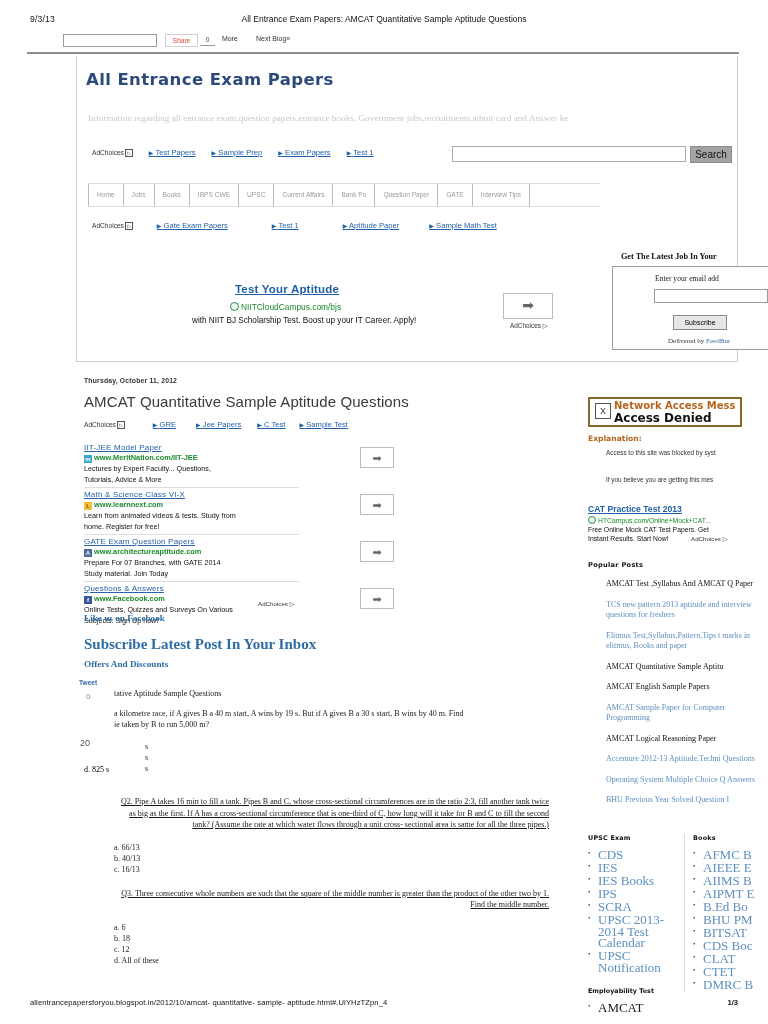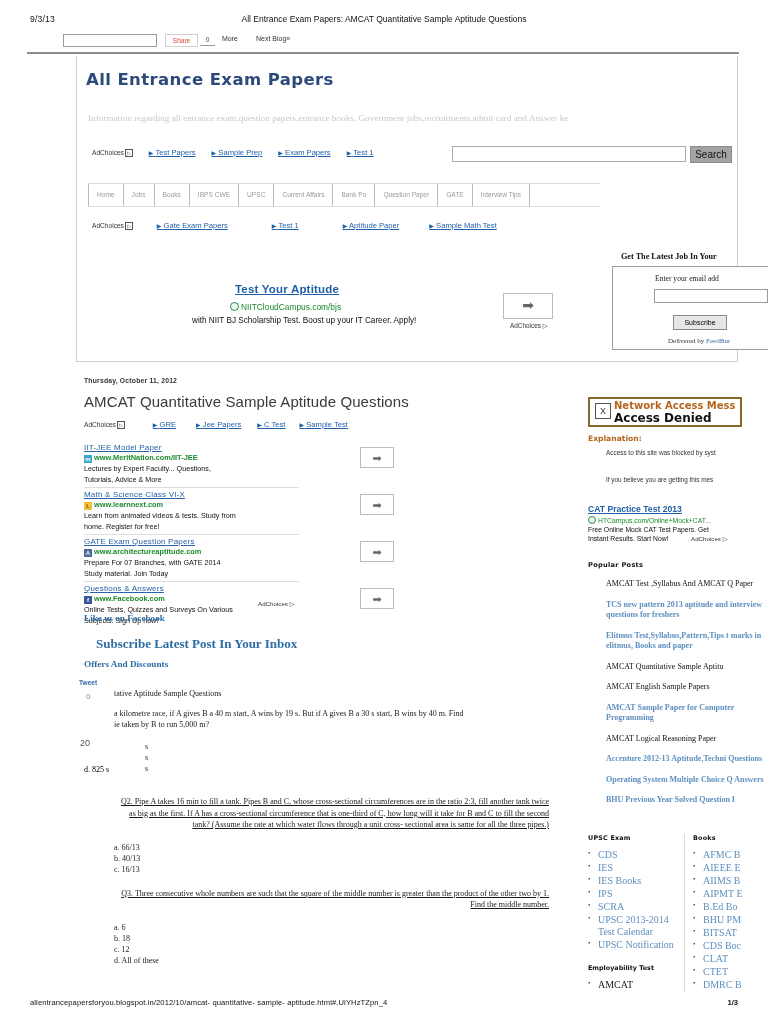--- a/index.html
+++ b/index.html
@@ -88,21 +88,21 @@
   .fav-y{background:#f2c13c;color:#7a5a00;}
   .fav-b{background:#4b6b9a;}
   .fav-f{background:#3b5998;}
   .ad-desc{font-size:7.2px;color:#111;line-height:9.5px;margin-top:1px;}
   .ad-arrow{position:absolute;right:-95px;top:6px;width:32px;height:19px;border:1px solid #bdbdbd;background:#fff;text-align:center;}
   .ad-arrow .ar{font-size:11px;color:#666;line-height:19px;}
   .adlist-ac{position:absolute;left:258px;top:600px;font-size:6.2px;color:#333;}
 
   
   .sochead{position:absolute;left:84px;top:613px;font-size:9.2px;font-weight:bold;color:#2e6da4;font-family:"Liberation Serif",serif;}
-  .sochead2{position:absolute;left:96px;top:636px;font-size:13px;font-weight:bold;color:#2e6da4;font-family:"Liberation Serif",serif;}
+  .sochead2{position:absolute;left:84px;top:636px;font-size:15px;font-weight:bold;color:#2e6da4;font-family:"Liberation Serif",serif;}
   .sochead3{position:absolute;left:84px;top:659px;font-size:9.2px;font-weight:bold;color:#2e6da4;font-family:"Liberation Serif",serif;}
 
   .tweet{position:absolute;left:79px;top:679px;font-size:6.6px;color:#2e6da4;font-weight:bold;}
   .tweetn{position:absolute;left:86px;top:692px;font-size:8px;color:#8a8a8a;}
   .twenty{position:absolute;left:80px;top:738px;font-size:9px;color:#555;}
 
   
   .body{position:absolute;left:114px;top:688px;width:435px;font-family:"Liberation Serif",serif;color:#1a1a1a;}
   .b-line{font-size:8px;line-height:11px;}
   .b-gap{height:9px;}
@@ -126,28 +126,28 @@
   .cat-t{position:absolute;left:0;top:107px;font-size:8.6px;font-weight:bold;color:#1f5fa8;text-decoration:underline;}
   .cat-u{position:absolute;left:0;top:119px;font-size:6.8px;color:#1e8a2e;white-space:nowrap;}
   .cat-u .globe{display:inline-block;width:6px;height:6px;border:1px solid #2e8b57;border-radius:50%;margin-right:2px;vertical-align:-1px;background:#eaf6ea;}
   .cat-d1{position:absolute;left:0;top:129px;font-size:6.8px;color:#111;white-space:nowrap;}
   .cat-d2{position:absolute;left:0;top:138px;font-size:6.8px;color:#111;white-space:nowrap;}
   .cat-ac{position:absolute;left:103px;top:138px;font-size:6.2px;color:#333;}
 
   .pop-h{position:absolute;left:0;top:164px;font-size:6.6px;font-weight:bold;color:#111;letter-spacing:.3px;font-family:"DejaVu Sans",sans-serif;}
   .pop-list{position:absolute;left:6px;top:182px;width:175px;font-family:"Liberation Serif",serif;}
   .pop-i{font-size:8px;line-height:10.5px;margin-bottom:10px;color:#111;margin-left:12px;}
-  .pop-i.lnk{color:#5d8fc0;font-weight:bold;}
+  .pop-i.lnk{color:#5d8fc0;}
 
   .cols{position:absolute;left:0;top:437px;width:180px;}
   .col-l{position:absolute;left:0;top:0;width:86px;}
   .col-r{position:absolute;left:96px;top:0;width:84px;border-left:1px solid #d9d9d9;padding-left:8px;}
   .col-h{font-size:6.4px;font-weight:bold;color:#111;letter-spacing:.2px;margin-bottom:7px;font-family:"DejaVu Sans",sans-serif;}
   .col-ul{list-style:none;margin:0;padding:0;}
-  .col-ul li{font-size:10px;line-height:11.5px;color:#5d8fc0;font-family:"Liberation Serif",serif;position:relative;padding-left:10px;margin-bottom:1.5px;}
+  .col-ul li{font-size:13px;line-height:11.5px;color:#5d8fc0;font-family:"Liberation Serif",serif;position:relative;padding-left:10px;margin-bottom:1.5px;}
   .col-ul li:before{content:"\2022";position:absolute;left:0;top:-1px;color:#333;font-size:7px;}
   .col-ul li.dark{color:#1a1a1a;}
   .col-h2{font-size:6.4px;font-weight:bold;color:#111;margin-top:14px;margin-bottom:7px;font-family:"DejaVu Sans",sans-serif;}
 
   
   .foot-url{position:absolute;left:30px;top:998px;font-size:7.6px;color:#111;letter-spacing:.1px;}
   .foot-pg{position:absolute;right:30px;top:998px;font-size:7.6px;color:#111;font-weight:bold;}
 </style>
 </head>
 <body>

